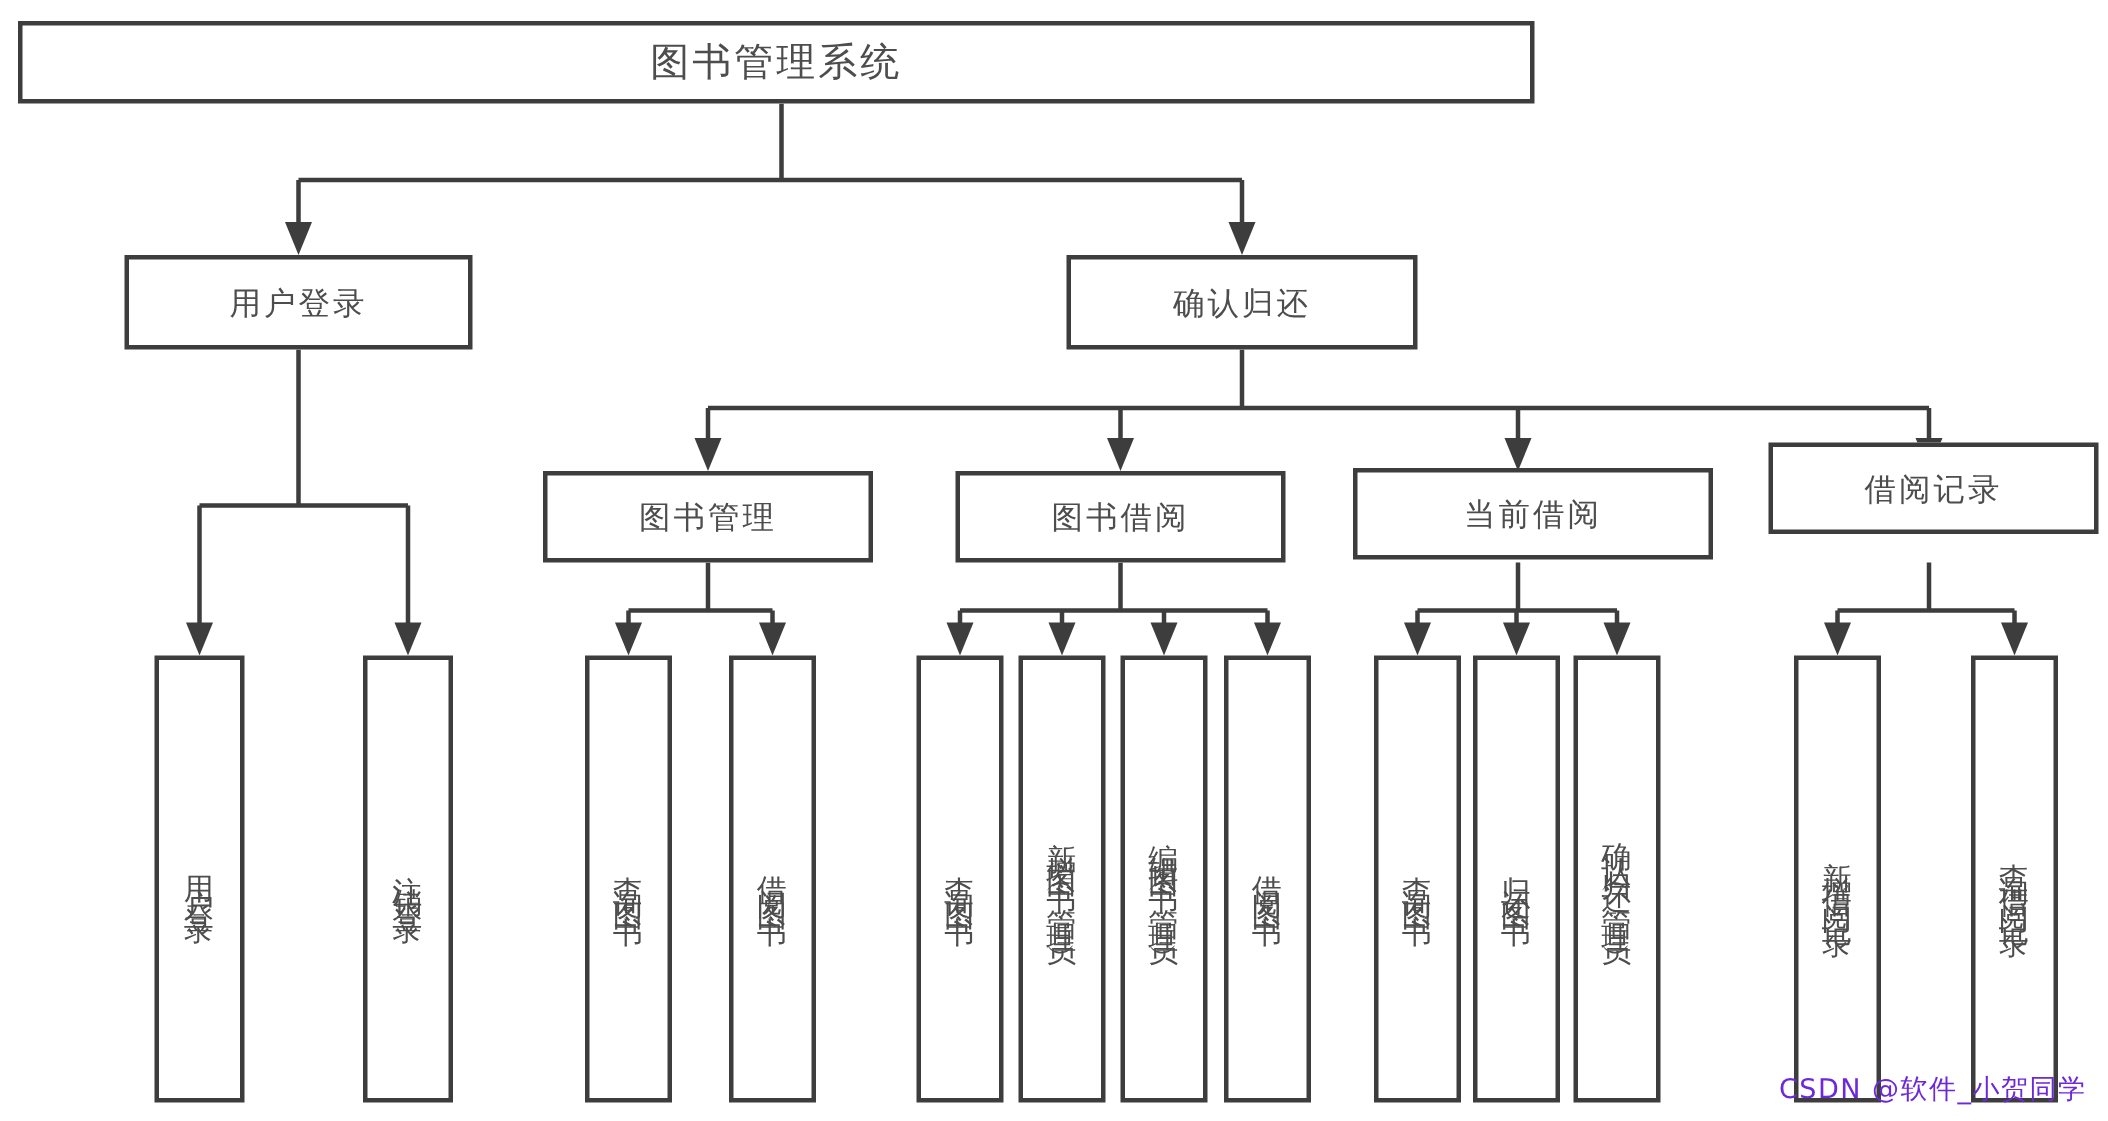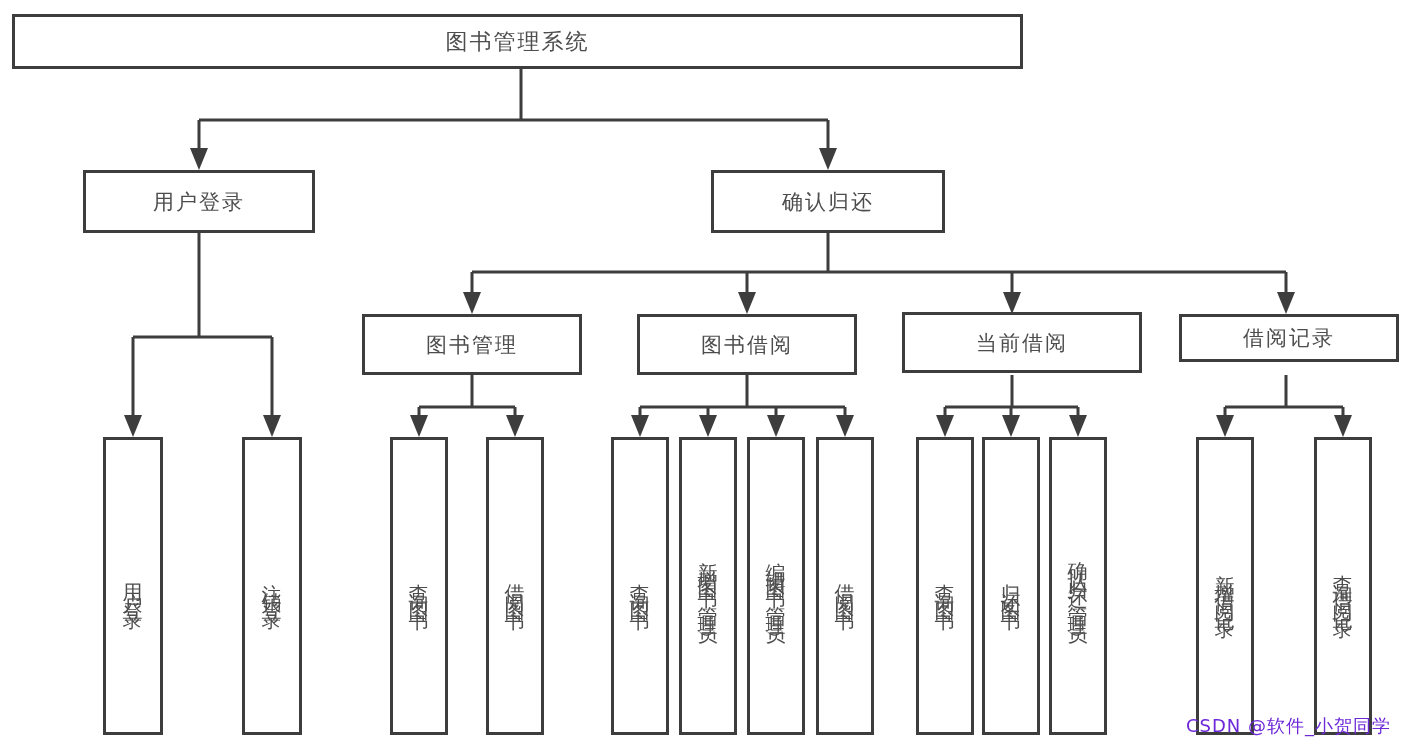--- a/index.html
+++ b/index.html
@@ -14,21 +14,21 @@
   .node{
     position:absolute;
     box-sizing:border-box;
     background:#ffffff;
     border:3px solid #3d3d3d;
     display:flex;align-items:center;justify-content:center;
     color:#4d4d4d;
     z-index:2;
   }
   .node-h span{font-size:21px;letter-spacing:2px;white-space:nowrap;}
-  .node-root span{font-size:22px;text-align:center;}
+  .node-root span{font-size:26px;text-align:center;}
   .node-v span{
     writing-mode:vertical-rl;
     text-orientation:mixed;
     font-size:20px;
     letter-spacing:9px;
     line-height:1;
   }
   .watermark{
     position:absolute;
     left:1186px;top:714px;
@@ -107,21 +107,21 @@
 
   <div class="node node-h" style="left:362px;top:314px;width:220px;height:61px">
     <span>图书管理</span>
   </div>
   <div class="node node-h" style="left:637px;top:314px;width:220px;height:61px">
     <span>图书借阅</span>
   </div>
   <div class="node node-h" style="left:902px;top:312px;width:240px;height:61px">
     <span>当前借阅</span>
   </div>
-  <div class="node node-h" style="left:1179px;top:314px;width:220px;height:48px">
+  <div class="node node-h" style="left:1179px;top:295px;width:220px;height:61px">
     <span>借阅记录</span>
   </div>
 
   <div class="node node-v" style="left:103px;top:437px;width:60px;height:298px">
     <span>用户登录</span>
   </div>
   <div class="node node-v" style="left:242px;top:437px;width:60px;height:298px">
     <span>注销登录</span>
   </div>
 

